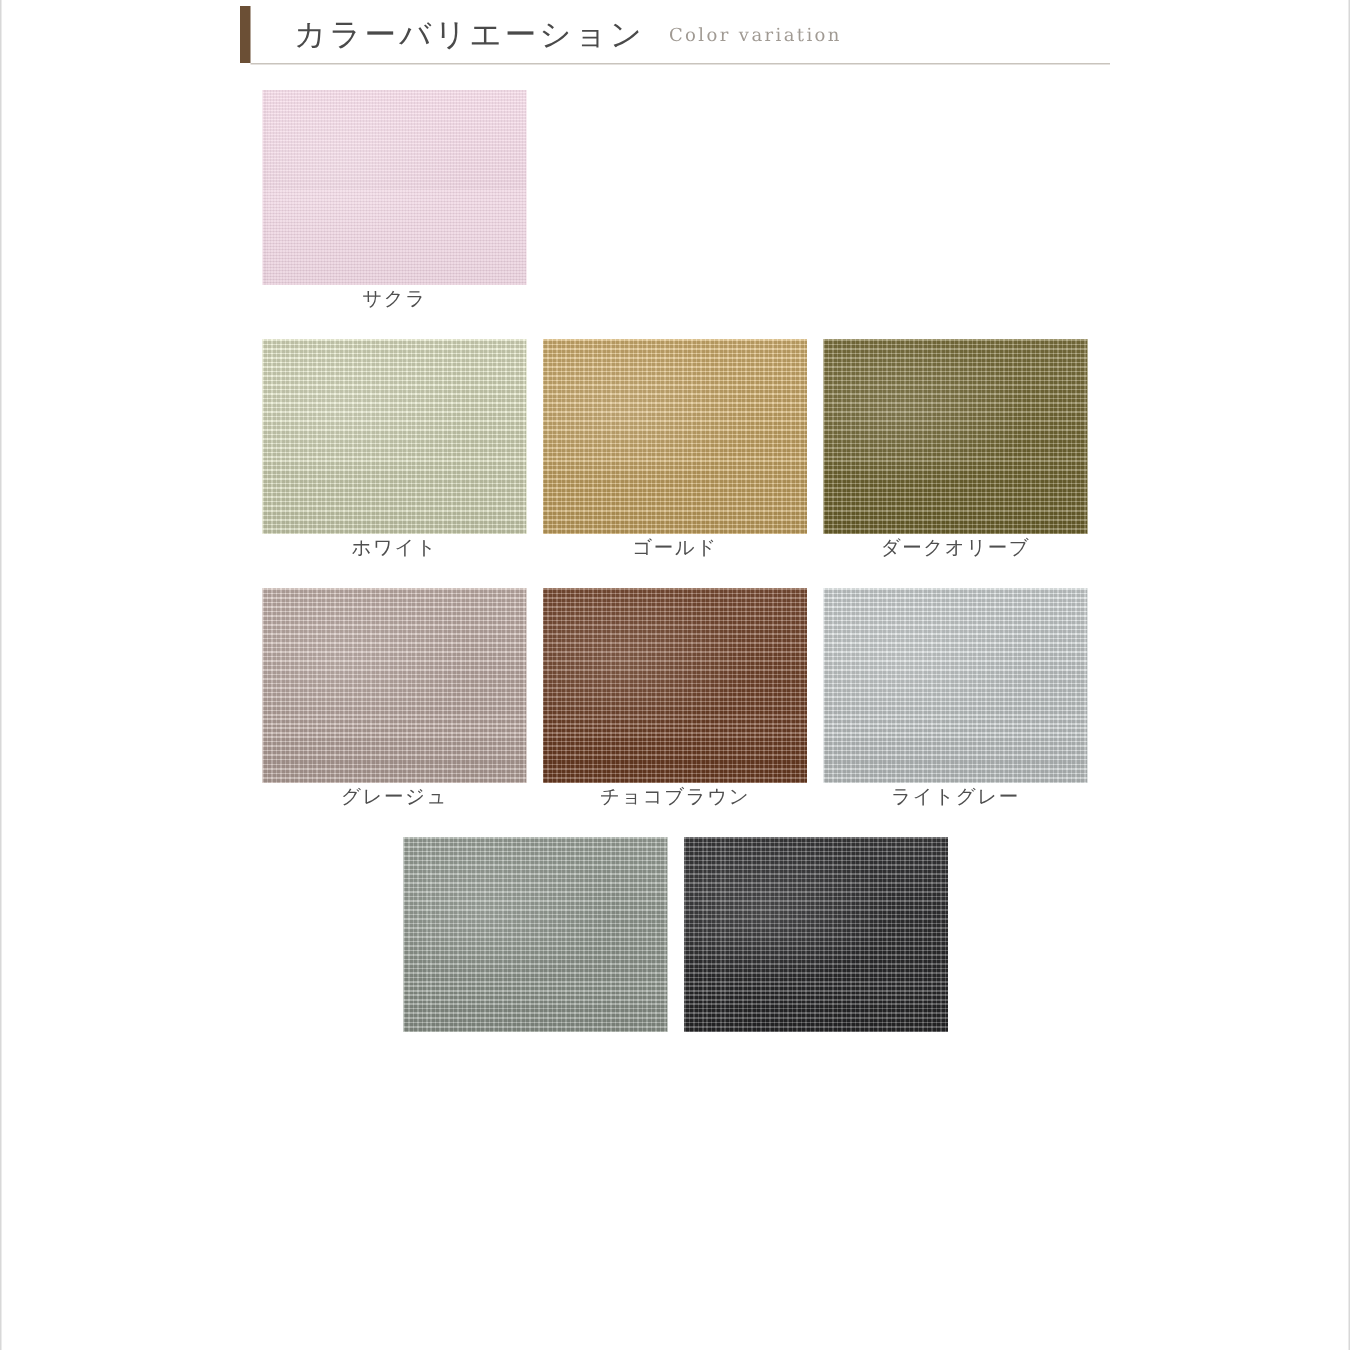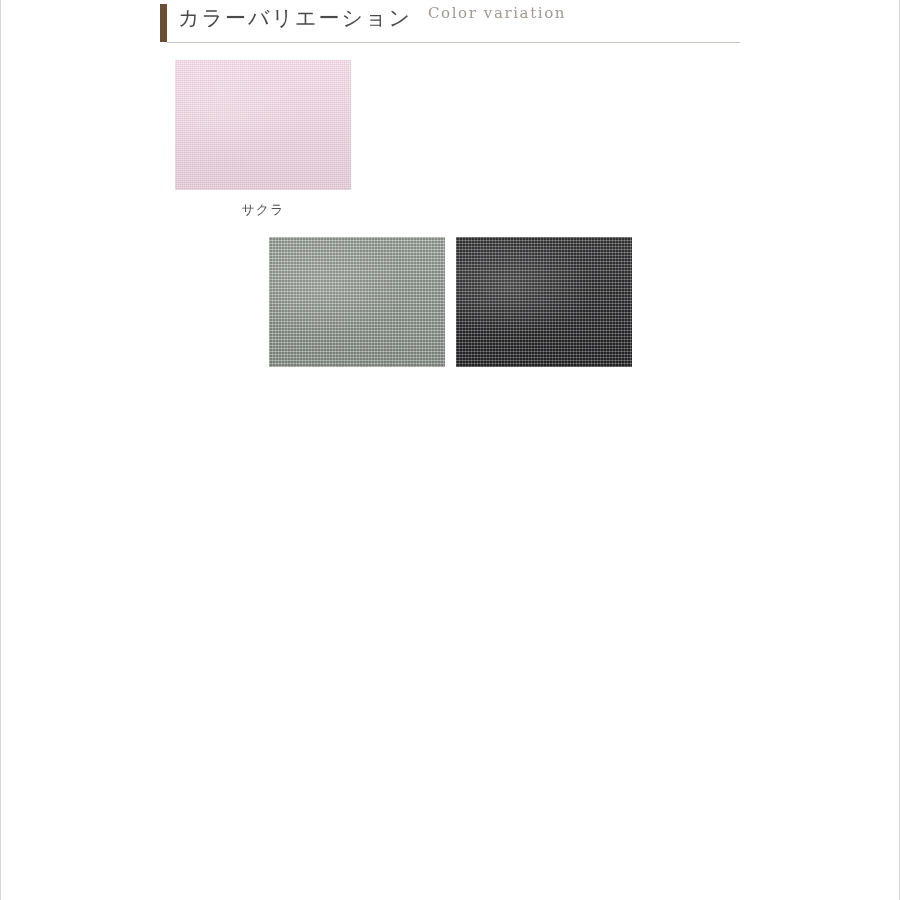--- a/index.html
+++ b/index.html
@@ -41,37 +41,38 @@
   .header-bar {
     position: absolute;
     left: 0;
     top: 0;
     width: 7px;
     height: 38px;
     background: #6b4f35;
   }
   .header-titles {
     position: absolute;
-    left: 18px;
+    left: 36px;
     top: 0;
     height: 38px;
     display: flex;
+    align-items: center;
     gap: 16px;
     white-space: nowrap;
   }
   .header-title-ja {
     font-family: "DejaVu Serif", "Liberation Serif", serif;
     font-size: 21px;
     letter-spacing: 2px;
     color: #4a4a4a;
     font-weight: 400;
   }
   .header-title-en {
     font-family: "DejaVu Serif", "Liberation Serif", serif;
-    font-size: 15px;
+    font-size: 12px;
     letter-spacing: 1.6px;
     color: #a09a93;
   }
   .header-rule {
     position: absolute;
     left: 7px;
     top: 38px;
     width: 573px;
     height: 1px;
     background: #c9c4bd;
@@ -125,21 +126,20 @@
         rgba(0,0,0,0.10) 1px, rgba(0,0,0,0.10) 3px);
   }
   .swatch-chip .sheen {
     position: absolute;
     inset: 0;
     background:
       radial-gradient(ellipse 70% 55% at 30% 38%, rgba(255,255,255,0.13), rgba(255,255,255,0) 70%),
       linear-gradient(180deg, rgba(255,255,255,0.07), rgba(0,0,0,0.05));
   }
   .swatch-label {
-    margin-top: 11px;
     font-family: "DejaVu Sans", "Liberation Sans", sans-serif;
     font-size: 13px;
     letter-spacing: 1px;
     color: #4f4f4f;
     text-align: center;
   }
 </style>
 </head>
 <body style="background: rgb(255, 255, 255);">
 
@@ -160,20 +160,66 @@
   <div class="swatch-grid">
       <div class="swatch-row">
         <div class="swatch-cell">
           <div class="swatch-chip" style="background: rgb(248, 220, 234);">
             <div class="weave"></div>
             <div class="sheen"></div>
           </div>
           <div class="swatch-label">サクラ</div>
         </div>
       </div>
+      <div class="swatch-row">
+        <div class="swatch-cell">
+          <div class="swatch-chip" style="background: rgb(231, 235, 199);">
+            <div class="weave strong"></div>
+            <div class="sheen"></div>
+          </div>
+          <div class="swatch-label">ホワイト</div>
+        </div>
+        <div class="swatch-cell">
+          <div class="swatch-chip" style="background: rgb(220, 181, 106);">
+            <div class="weave strong"></div>
+            <div class="sheen"></div>
+          </div>
+          <div class="swatch-label">ゴールド</div>
+        </div>
+        <div class="swatch-cell">
+          <div class="swatch-chip" style="background: rgb(125, 112, 51);">
+            <div class="weave strong"></div>
+            <div class="sheen"></div>
+          </div>
+          <div class="swatch-label">ダークオリーブ</div>
+        </div>
+      </div>
+      <div class="swatch-row">
+        <div class="swatch-cell">
+          <div class="swatch-chip" style="background: rgb(205, 184, 176);">
+            <div class="weave strong"></div>
+            <div class="sheen"></div>
+          </div>
+          <div class="swatch-label">グレージュ</div>
+        </div>
+        <div class="swatch-cell">
+          <div class="swatch-chip" style="background: rgb(122, 68, 39);">
+            <div class="weave strong"></div>
+            <div class="sheen"></div>
+          </div>
+          <div class="swatch-label">チョコブラウン</div>
+        </div>
+        <div class="swatch-cell">
+          <div class="swatch-chip" style="background: rgb(214, 220, 221);">
+            <div class="weave strong"></div>
+            <div class="sheen"></div>
+          </div>
+          <div class="swatch-label">ライトグレー</div>
+        </div>
+      </div>
       <div class="swatch-row centered">
         <div class="swatch-cell">
           <div class="swatch-chip" style="background: rgb(158, 167, 157);">
             <div class="weave strong"></div>
             <div class="sheen"></div>
           </div>
         </div>
         <div class="swatch-cell">
           <div class="swatch-chip" style="background: rgb(42, 42, 44);">
             <div class="weave strong"></div>

